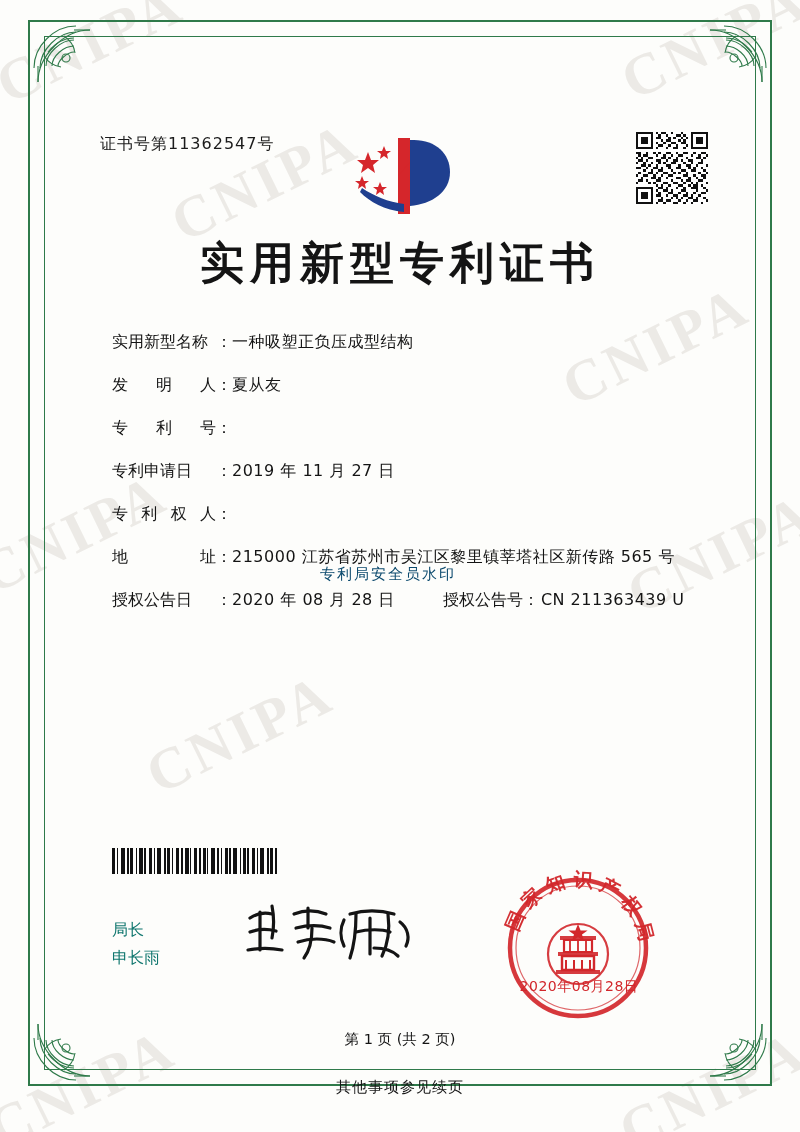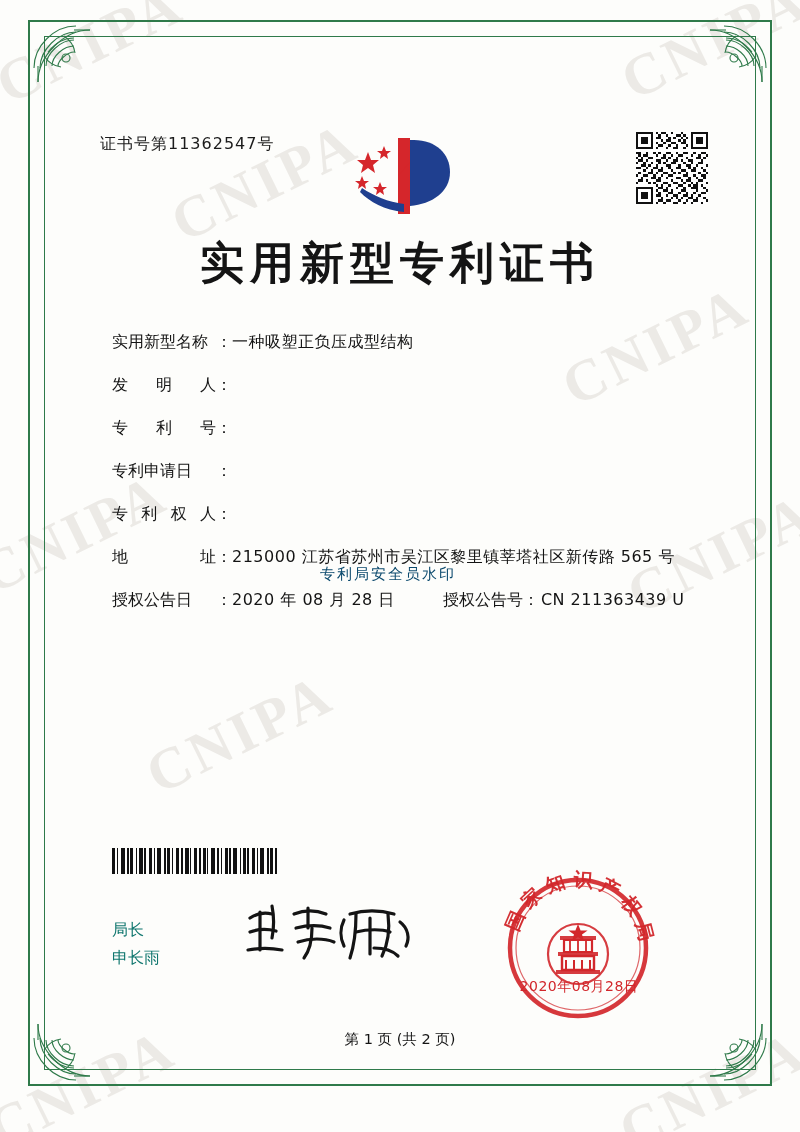--- a/index.html
+++ b/index.html
@@ -551,34 +551,36 @@
         <div class="field-value">一种吸塑正负压成型结构</div>
       </div>
 
       <div class="field-row">
         <div class="field-label spread">
             <span>发</span>
             <span>明</span>
             <span>人</span>
           </div>
         <div class="field-colon">：</div>
+        <div class="field-value">夏从友</div>
       </div>
 
       <div class="field-row">
         <div class="field-label spread">
             <span>专</span>
             <span>利</span>
             <span>号</span>
           </div>
         <div class="field-colon">：</div>
       </div>
 
       <div class="field-row">
         <div class="field-label">专利申请日</div>
         <div class="field-colon">：</div>
+        <div class="field-value">2019 年 11 月 27 日</div>
       </div>
 
       <div class="field-row">
         <div class="field-label spread">
             <span>专</span>
             <span>利</span>
             <span>权</span>
             <span>人</span>
           </div>
         <div class="field-colon">：</div>
@@ -729,15 +731,16 @@
         <path d="M-8 -14 L-8 -2 M0 -14 L0 -2 M8 -14 L8 -2" stroke="#d2272b" stroke-width="1.8"></path>
         <path d="M-18 -18 L18 -18 L18 -14 L-18 -14 Z" fill="#d2272b" opacity="0.9"></path>
         <polygon points="0,-30 2.6,-23.5 9.6,-23.5 4,-19.4 6.1,-12.8 0,-16.9 -6.1,-12.8 -4,-19.4 -9.6,-23.5 -2.6,-23.5" fill="#d2272b"></polygon>
       </g>
       <polygon points="86,36 89,44 97,44 90,49 93,57 86,52 79,57 82,49 75,44 83,44" fill="#d2272b" opacity="0"></polygon>
       <path d="M 34 128 L 138 128" stroke="#d2272b" stroke-width="0"></path>
     </svg>
     <div class="seal-date">2020年08月28日</div>
 
     <div class="page-no">第 1 页 (共 2 页)</div>
+    <div class="footer-note">其他事项参见续页</div>
 
   </div>
 </div>
 
 </body></html>

